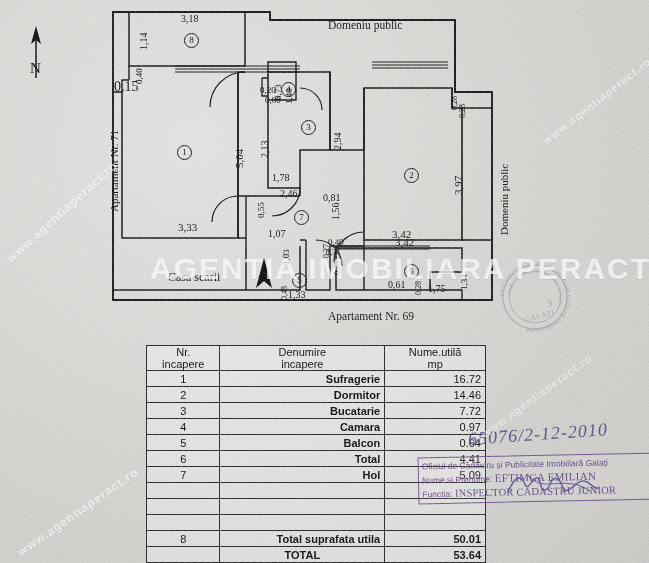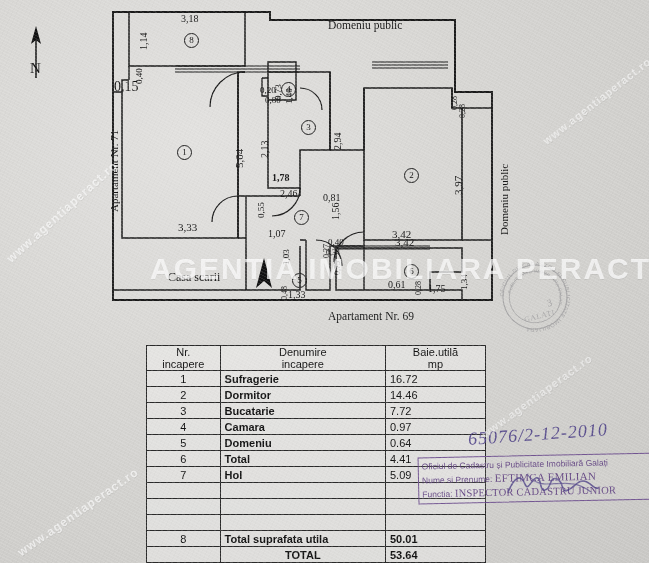--- a/index.html
+++ b/index.html
@@ -53,22 +53,22 @@
   #tbl{
     position:absolute;left:146px;top:345px;width:340px;
     border-collapse:collapse;background:rgba(255,255,255,.30);
   }
   #tbl td,#tbl th{
     border:1px solid #2a2a2a;
     font-family:Liberation Sans, sans-serif;
     padding:0 4px;height:15px;font-size:11px;color:#121212;
   }
   .c-nr{width:68px;text-align:center;}
-  .c-den{width:172px;text-align:left;font-weight:700;}
-  .c-sup{width:98px;text-align:left;}
+  .c-den{width:172px;text-align:right;font-weight:700;}
+  .c-sup{width:98px;text-align:right;}
   .hdr td{text-align:center;vertical-align:middle;}
   .bold{font-weight:700;}
   .thin{font-weight:400;}
   .big{font-size:12.5px;font-weight:700;margin-top:44px;}
 
   
   #inkstamp{
     position:absolute;left:418px;top:455px;width:228px;
     border:1.2px solid #6a4a8c;color:#5f4080;
     font-family:"Liberation Sans", sans-serif;font-size:8.5px;
@@ -194,21 +194,21 @@
   <span class="dim" style="left:178px;top:221px;font-size:11px;">3,33</span>
   <span class="dim v" style="left:233px;top:168px;font-size:11px;">5,04</span>
 
   <span class="dim v" style="left:273px;top:100px;font-size:9px;">0,73</span>
   <span class="dim v" style="left:284px;top:104px;font-size:9px;">1,40</span>
   <span class="dim" style="left:260px;top:85px;font-size:9px;">0,20</span>
   <span class="dim" style="left:265px;top:95px;font-size:9px;">0,80</span>
 
   <span class="dim v" style="left:259px;top:158px;font-size:10px;">2,13</span>
   <span class="dim v" style="left:332px;top:150px;font-size:10px;">2,94</span>
-  <span class="dim" style="left:272px;top:172px;font-size:10px;font-weight:bold;">1,78</span>
+  <span class="dim" style="left:272px;top:172px;font-size:10px;">1,78</span>
   <span class="dim" style="left:323px;top:160px;font-size:10px;margin-top:32px;">0,81</span>
 
   <span class="dim v" style="left:452px;top:195px;font-size:11px;">3,97</span>
   <span class="dim" style="left:392px;top:228px;font-size:11px;">3,42</span>
   <span class="dim v" style="left:450px;top:110px;font-size:8px;">0,28</span>
   <span class="dim v" style="left:458px;top:118px;font-size:8px;">0,28</span>
 
   <span class="dim" style="left:280px;top:188px;font-size:10px;">2,46</span>
   <span class="dim v" style="left:330px;top:220px;font-size:10px;">1,56</span>
   <span class="dim" style="left:268px;top:228px;font-size:10px;">1,07</span>
@@ -233,21 +233,21 @@
       <tr class="hdr">
         <td class="c-nr">
           <span>Nr.</span><br>
           <span>incapere</span>
         </td>
         <td class="c-den thin" style="text-align:center;font-weight:400;">
           <span>Denumire</span><br>
           <span>incapere</span>
         </td>
         <td class="c-sup">
-          <span>Baie.utilă</span><br>
+          <span>Nume.utilă</span><br>
           <span>mp</span>
         </td>
       </tr>
 
       <tr>
           <td class="c-nr">1</td>
           <td class="c-den">Sufragerie</td>
           <td class="c-sup">16.72</td>
         </tr>
       <tr>
@@ -260,21 +260,21 @@
           <td class="c-den">Bucatarie</td>
           <td class="c-sup">7.72</td>
         </tr>
       <tr>
           <td class="c-nr">4</td>
           <td class="c-den">Camara</td>
           <td class="c-sup">0.97</td>
         </tr>
       <tr>
           <td class="c-nr">5</td>
-          <td class="c-den">Domeniu</td>
+          <td class="c-den">Balcon</td>
           <td class="c-sup">0.64</td>
         </tr>
       <tr>
           <td class="c-nr">6</td>
           <td class="c-den">Total</td>
           <td class="c-sup">4.41</td>
         </tr>
       <tr>
           <td class="c-nr">7</td>
           <td class="c-den">Hol</td>

